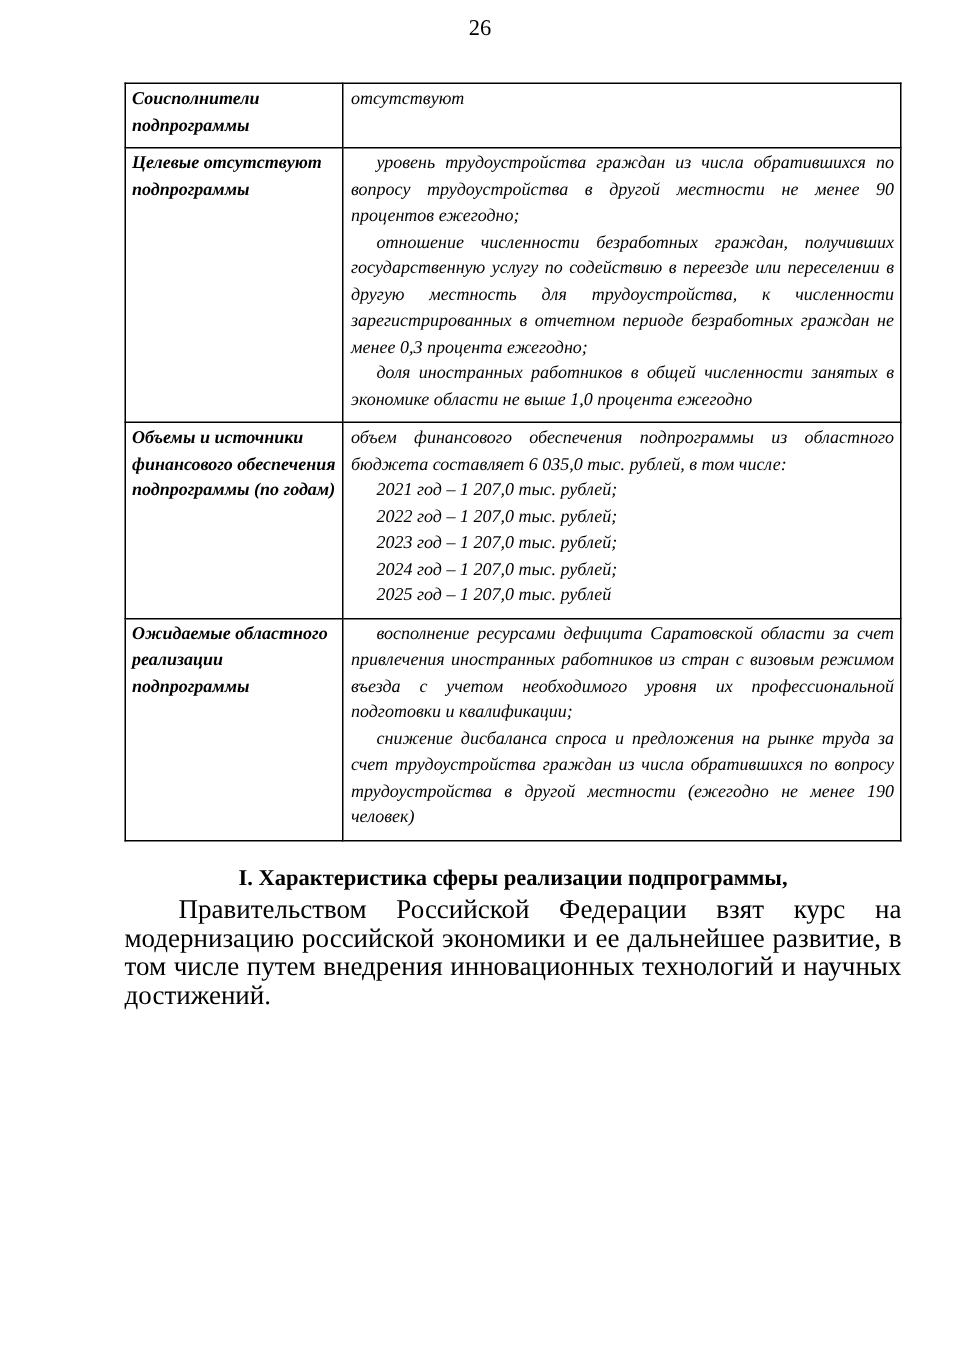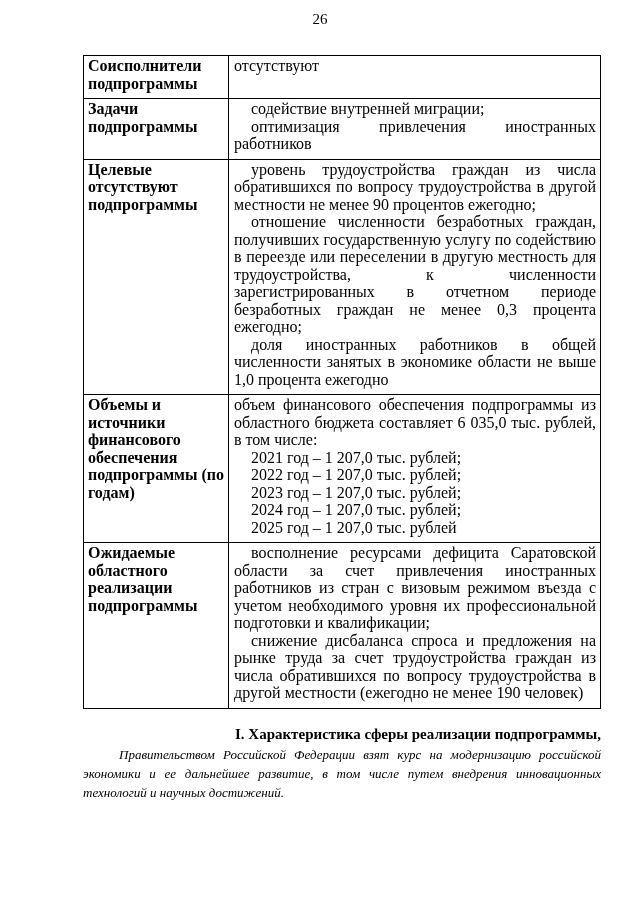--- a/index.html
+++ b/index.html
@@ -23,23 +23,24 @@
     font-size: 15px;
   }
   .content {
     position: absolute;
     left: 83px; top: 55px;
     width: 518px;
   }
   table.passport-table {
     border-collapse: collapse;
     width: 518px;
-    font-size: 16px;
+    font-size: 12px;
     line-height: 17.5px;
     table-layout: fixed;
+    font-style: italic;
   }
   td {
     border: 1px solid #000;
     vertical-align: top;
   }
   td.label-cell {
     width: 145px;
     font-weight: bold;
     padding: 1px 4px 6px 4px;
   }
@@ -47,29 +48,28 @@
     padding: 1px 4px 6px 5px;
     text-align: justify;
   }
   td.value-cell p { margin: 0; }
   p.ind { text-indent: 17px; }
   .section-heading {
     margin-top: 16px;
     font-weight: bold;
     font-size: 15px;
     line-height: 19px;
-    text-align: right;
+    text-align: center;
   }
   .body-paragraph {
     margin-top: 1px;
-    font-size: 13px;
+    font-size: 18px;
     line-height: 19px;
     text-align: justify;
     text-indent: 36px;
-    font-style: italic;
   }
 </style>
 </head>
 <body>
 
 <div class="page">
 
   <div class="page-number">26</div>
 
   <div class="content">
@@ -77,27 +77,20 @@
     <table class="passport-table">
       <tbody>
         <tr>
           <td class="label-cell">Соисполнители подпрограммы</td>
           <td class="value-cell">
             <p>отсутствуют</p>
           </td>
         </tr>
 
 
-        <tr>
-          <td class="label-cell">Задачи подпрограммы</td>
-          <td class="value-cell">
-            <p class="ind">содействие внутренней миграции;</p>
-            <p class="ind">оптимизация привлечения иностранных работников</p>
-          </td>
-        </tr>
 
         <tr>
           <td class="label-cell">Целевые отсутствуют подпрограммы</td>
           <td class="value-cell">
             <p class="ind">уровень трудоустройства граждан из числа обратившихся по вопросу трудоустройства в другой местности не менее 90 процентов ежегодно;</p>
             <p class="ind">отношение численности безработных граждан, получивших государственную услугу по содействию в переезде или переселении в другую местность для трудоустройства, к численности зарегистрированных в отчетном периоде безработных граждан не менее 0,3 процента ежегодно;</p>
             <p class="ind">доля иностранных работников в общей численности занятых в экономике области не выше 1,0 процента ежегодно</p>
           </td>
         </tr>
 

